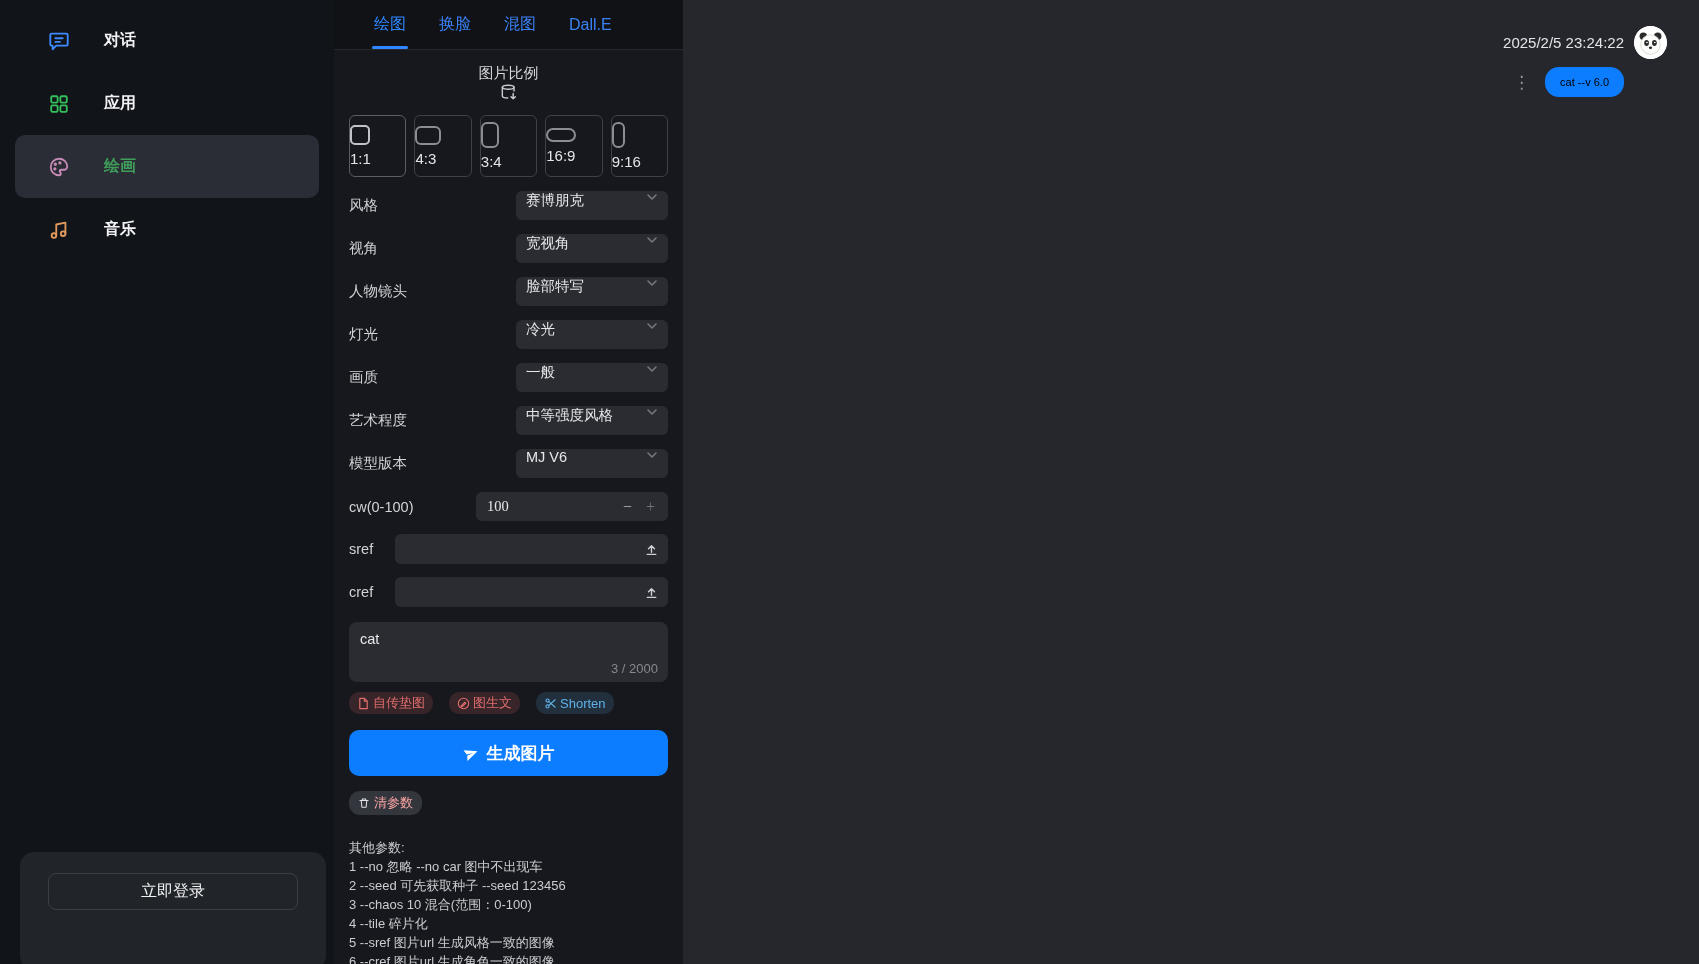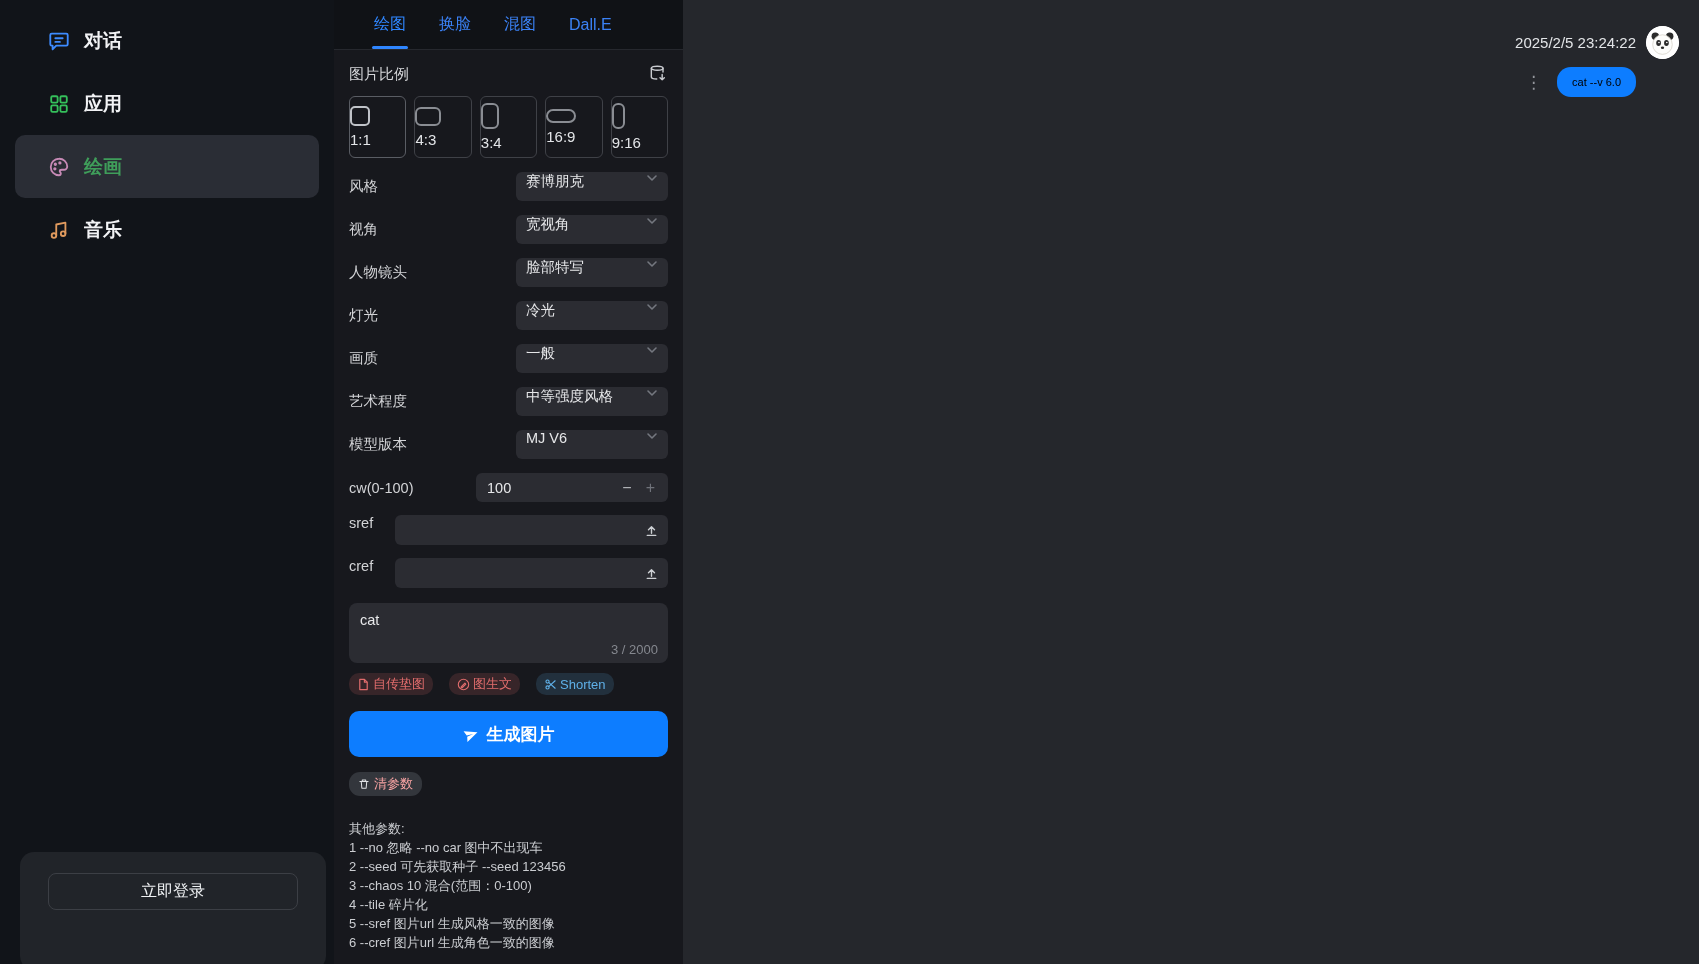--- a/index.html
+++ b/index.html
@@ -3,67 +3,67 @@
 <meta charset="utf-8">
 <style>
   * { margin:0; padding:0; box-sizing:border-box; }
   html,body { background:#0c0d10; }
   body { font-family:"Liberation Sans","DejaVu Sans",sans-serif; }
   .app { display:flex; width:1699px; height:964px; overflow:hidden; background:#25272c; }
 
   
   .sidebar { width:334px; background:#111419; flex-shrink:0; position:relative; }
   .nav { padding-top:9px; }
-  .nav-item { height:63px; margin:0 15px; display:flex; align-items:center; padding-left:33px; gap:14px;
-              border-radius:10px; font-size:19px; font-weight:bold; color:#f2f3f5; cursor:pointer; }
+  .nav-item { height:63px; margin:0 15px; display:flex; align-items:center; padding-left:33px; gap:34px;
+              border-radius:10px; font-size:16px; font-weight:bold; color:#f2f3f5; cursor:pointer; }
   .nav-item.active { background:#2a2d35; color:#3f9e5a; }
   .nav-icon { width:22px; height:22px; display:flex; align-items:center; justify-content:center; }
   .nav-icon svg { display:block; }
   .login-card { position:absolute; left:20px; bottom:-6px; width:306px; height:118px;
                 background:#212429; border-radius:14px; }
   .login-btn { margin:21px 28px; height:37px; border:1px solid #3c3f45; border-radius:8px;
                display:flex; align-items:center; justify-content:center; font-size:16px; color:#eef0f2; cursor:pointer; }
 
   
   .panel { width:349px; background:#17181d; flex-shrink:0; display:flex; flex-direction:column; }
   .tabbar { height:50px; display:flex; align-items:stretch; gap:33px; padding:0 40px;
             background:#101216; border-bottom:1px solid #26282e; flex-shrink:0; }
   .tab { font-size:16px; color:#3b82f6; position:relative; display:flex; align-items:center; cursor:pointer; }
   .tab.active { color:#2f86ff; }
   .tab.active::after { content:""; position:absolute; left:-2px; right:-2px; bottom:0; height:3px;
                        background:#2f86ff; border-radius:2px; }
   .panel-content { padding:14px 15px 10px 15px; flex:1; overflow:hidden; }
 
-  .ratio-head { display:flex; justify-content:space-between; align-items:center; color:#d6d7da; font-size:15px; }
+  .ratio-head { display:flex; justify-content:space-between; align-items:center; color:#d6d7da; font-size:15px;flex-direction:column; }
   .tpl-icon { cursor:pointer; display:flex; }
   .ratio-grid { display:flex; gap:8px; margin-top:12px; }
   .ratio-btn { flex:1; height:62px; border:1px solid #3f4147; border-radius:6px; background:transparent;
                display:flex; flex-direction:column; align-items:flex-start; justify-content:center; gap:5px;
                color:#e3e5e8; font-size:15px; cursor:pointer; }
   .ratio-btn.selected { border-color:#5a5d64; }
   .shape { border:2px solid #8a8d93; }
   .ratio-btn.selected .shape { border-color:#c0c3c8; }
   .shape-sq   { width:20px; height:20px; border-radius:5px; }
   .shape-43   { width:26px; height:19px; border-radius:6px; }
   .shape-34   { width:18px; height:26px; border-radius:6px; }
   .shape-169  { width:30px; height:14px; border-radius:7px; }
   .shape-916  { width:13px; height:26px; border-radius:6px; }
 
   .form-row { display:flex; align-items:center; justify-content:space-between; margin-top:14px; }
   .form-label { font-size:14.5px; color:#d2d3d6; }
   .select { width:152px; height:29px; background:#2b2c32; border-radius:6px; display:flex; align-items:flex-start;
             justify-content:space-between; padding:0 10px; font-size:14.5px; color:#e6e7e9; cursor:pointer; }
   .stepper { width:192px; height:29px; background:#2b2c32; border-radius:6px; display:flex; align-items:center;
-             padding:0 11px; font-size:14.5px; color:#e6e7e9; }
+             padding:0 11px; font-size:14.5px; color:#e6e7e9;font-family:Liberation Serif, serif; }
   .stepper .val { flex:1; }
   .step-btn { font-size:16px; cursor:pointer; padding:0 2px; }
   .step-minus { color:#b4b7bc; margin-right:10px; }
   .step-plus { color:#6f727a; }
 
-  .ref-row { display:flex; align-items:flex-start; margin-top:13px; gap:10px; }
+  .ref-row { display:flex; align-items:center; margin-top:13px; gap:10px; }
   .ref-label { font-size:14.5px; color:#d2d3d6; width:36px; }
   .ref-input { flex:1; height:30px; background:#2b2c32; border-radius:6px; display:flex; align-items:center;
                justify-content:flex-end; padding:0 9px; cursor:text; }
 
   .prompt-box { margin-top:15px; background:#2b2c32; border-radius:8px; height:60px; position:relative;
                 padding:9px 11px; font-size:14.5px; color:#e8e9eb; cursor:text; }
   .prompt-counter { position:absolute; right:10px; bottom:6px; font-size:13px; color:#85888f; }
 
   .tag-row { display:flex; gap:16px; margin-top:10px; }
   .tag { display:inline-flex; align-items:center; gap:3px; padding:2px 8px; border-radius:10px;
@@ -76,21 +76,21 @@
                   align-items:center; justify-content:center; gap:7px; color:#fff; font-size:17px;
                   font-weight:bold; cursor:pointer; }
   .send-icon { transform:rotate(-20deg); display:flex; }
 
   .clear-tag { display:inline-flex; margin-top:15px; align-items:center; gap:4px; background:#33363c;
                color:#fca5a5; font-size:13px; padding:3px 9px; border-radius:11px; cursor:pointer; }
 
   .help { margin-top:23px; font-size:13px; line-height:19px; color:#cbcdd1; }
 
   
-  .chat { flex:1; background:#25272c; padding:26px 20px; position:relative; }
+  .chat { flex:1; background:#25272c; padding:26px 32px; position:relative; }
   .chat-meta { display:flex; justify-content:flex-end; align-items:center; gap:10px; }
   .timestamp { font-size:15px; color:#e2e4e7; }
   .avatar { width:33px; height:33px; border-radius:50%; background:#fff; display:flex; align-items:center;
             justify-content:center; overflow:hidden; flex-shrink:0; }
   .msg-row { display:flex; justify-content:flex-end; align-items:center; gap:15px; margin-top:8px; padding-right:43px; }
   .dots { color:#94979d; font-size:17px; cursor:pointer; line-height:1; }
   .bubble { background:#0d7dff; color:#000000; font-size:11px; padding:9px 15px; border-radius:14px; }
 </style>
 </head>
 <body>

